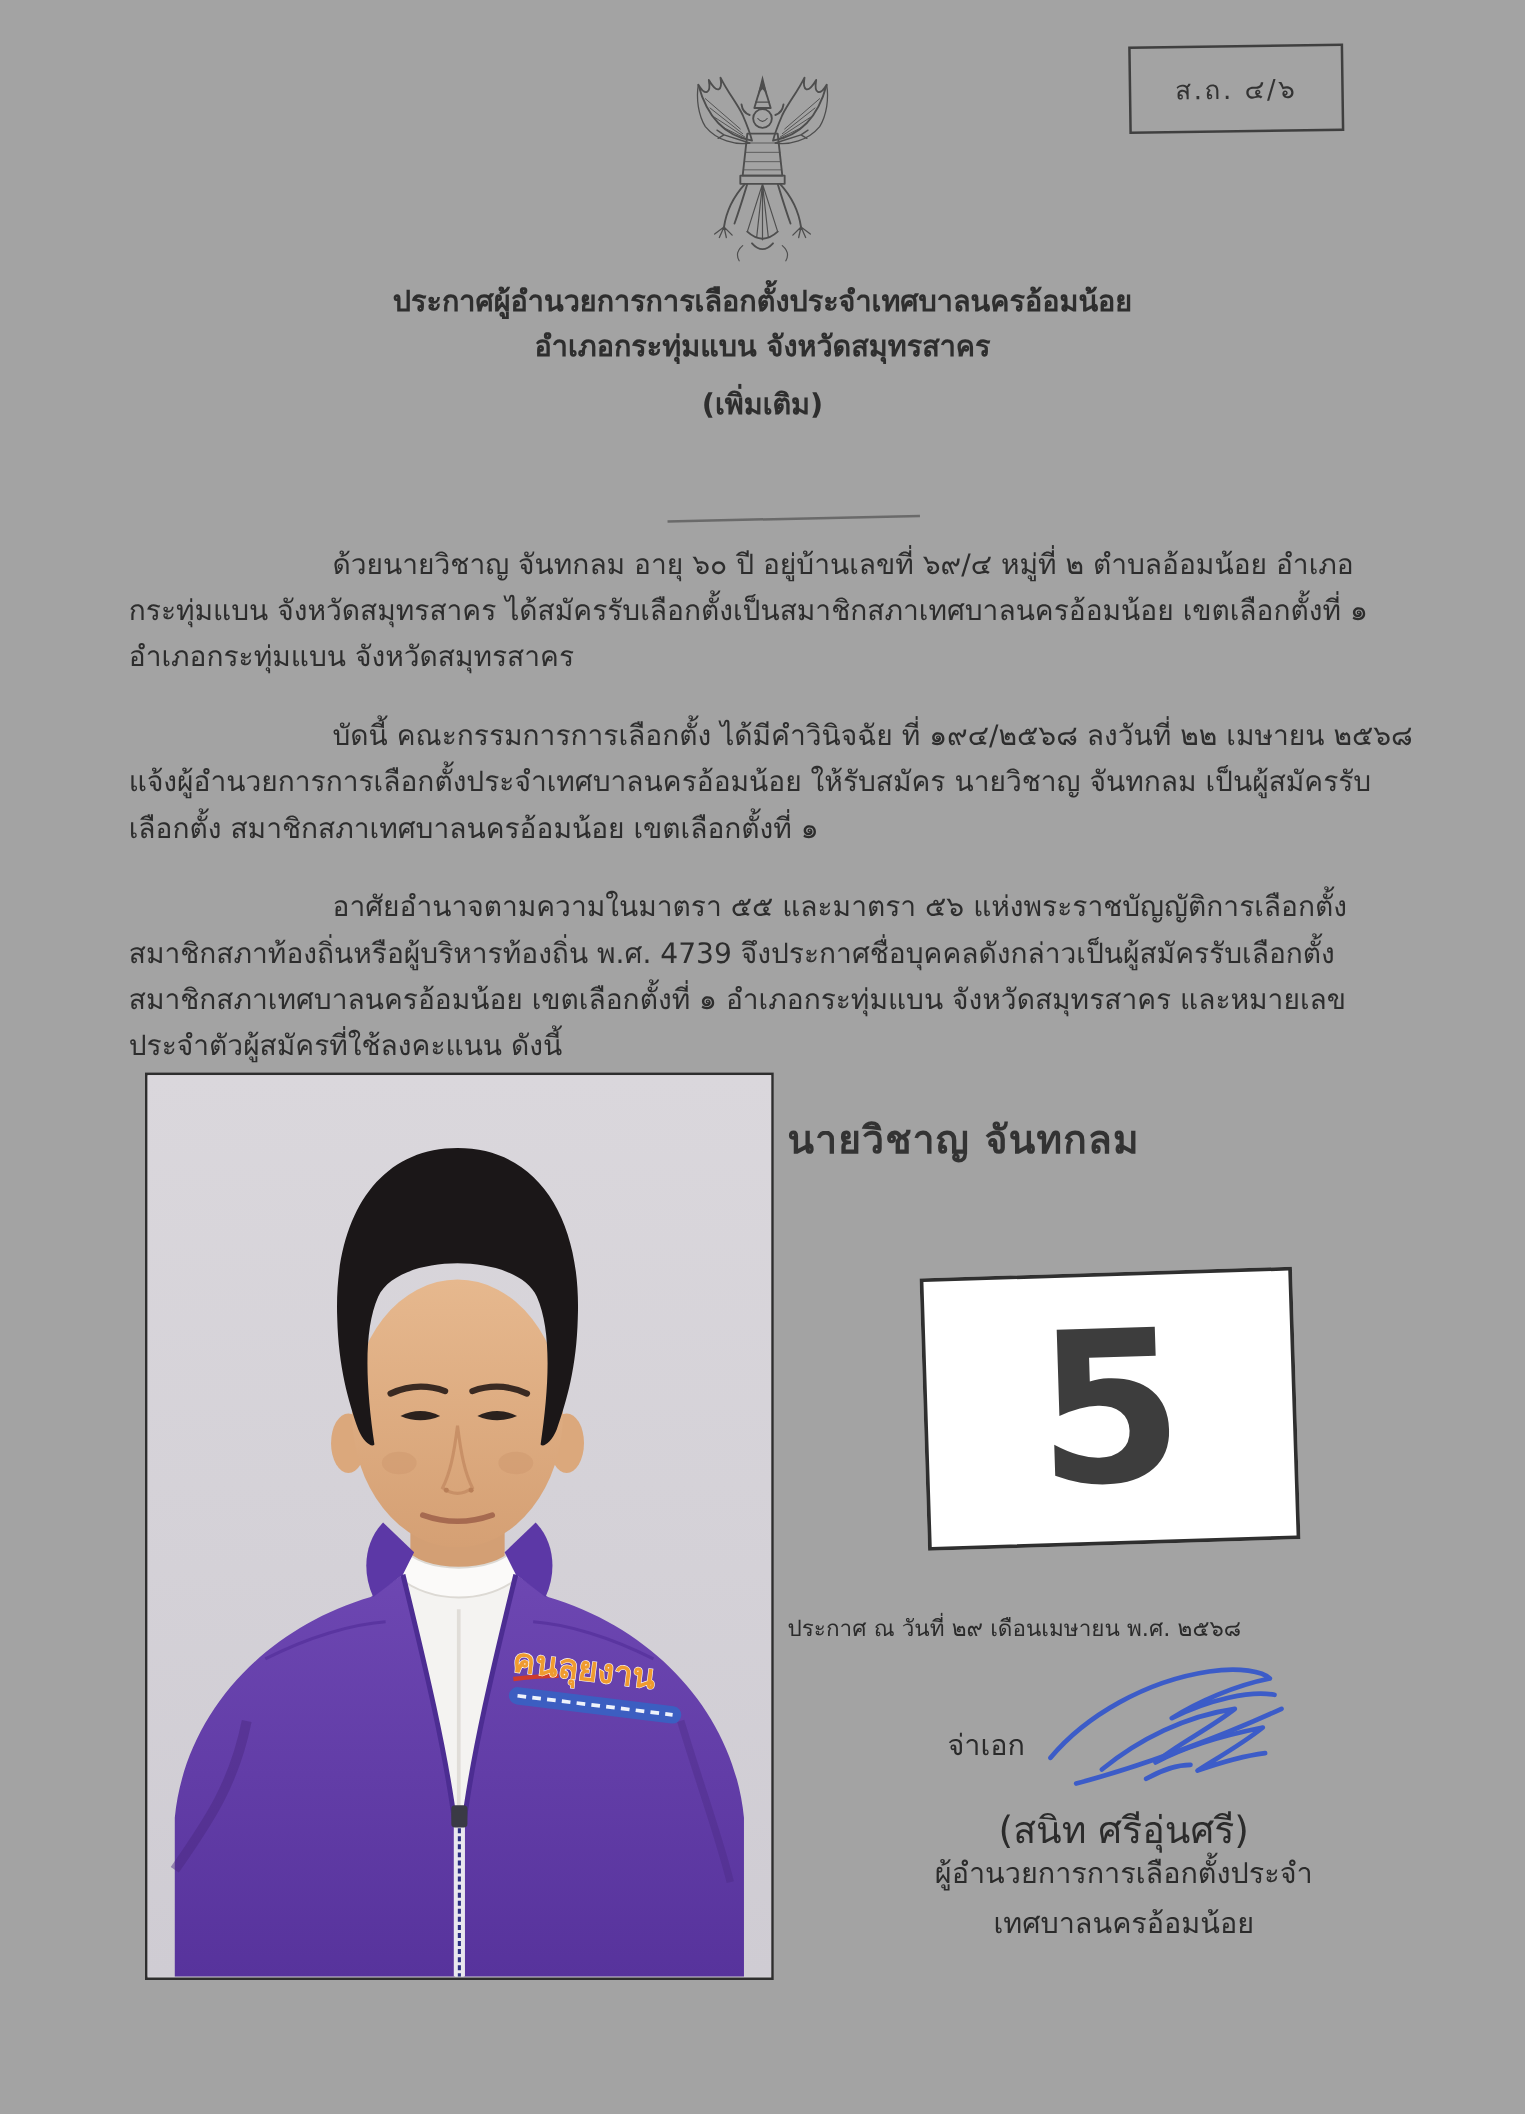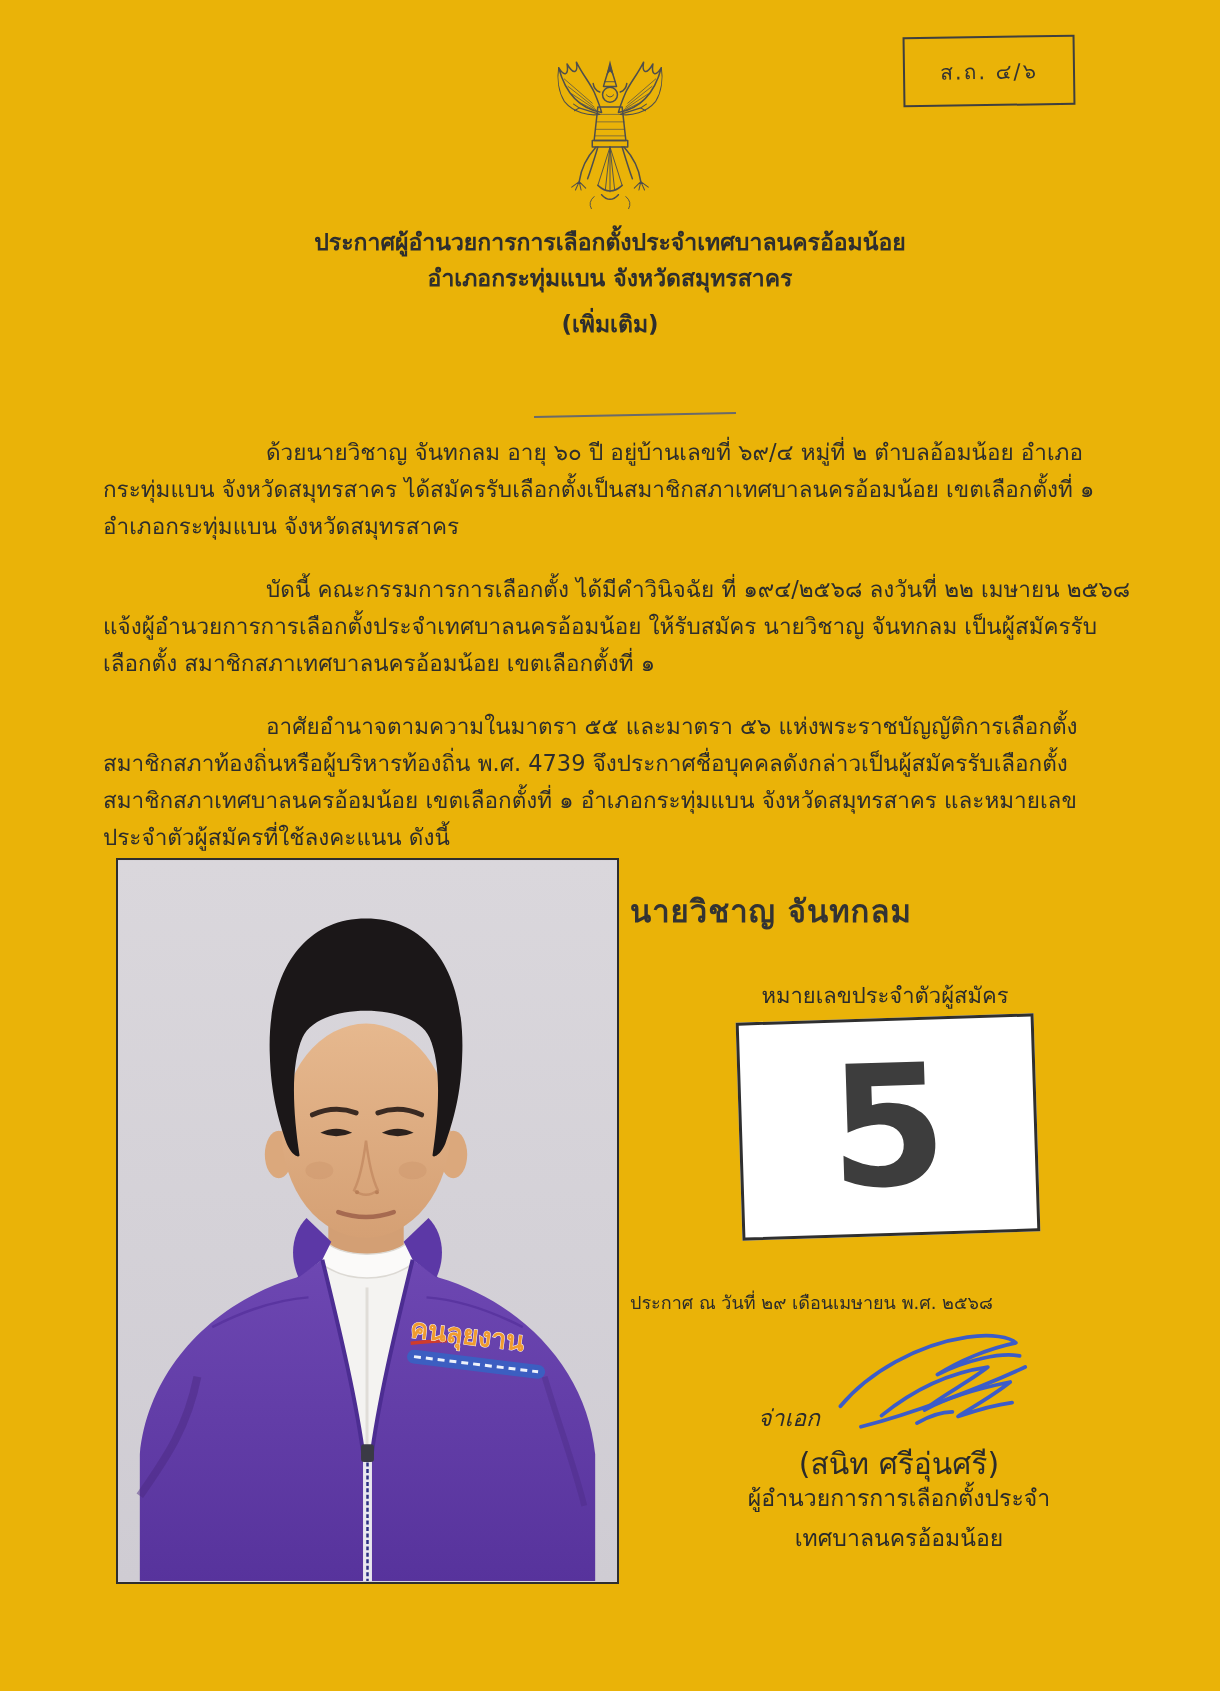--- a/index.html
+++ b/index.html
@@ -1,17 +1,17 @@
 <!DOCTYPE html>
 <html><head>
 <meta charset="utf-8">
 <style>
   html,body{margin:0;padding:0;background:#ffffff;}
   .page{
-    position:relative;width:1220px;height:1691px;background:#eab308;overflow:hidden;
+    position:relative;width:1220px;height:1691px;background:#a3a3a3;overflow:hidden;
     font-family:"DejaVu Sans","Liberation Sans",sans-serif;color:#2b2b2b;
   }
   .form-code-box{
     position:absolute;left:903px;top:36px;width:168px;height:66px;
     border:2px solid #3f3f3f;display:flex;align-items:center;justify-content:center;
     font-size:21px;letter-spacing:2px;transform:rotate(-0.8deg);color:#333;
   }
   .garuda{position:absolute;left:540px;top:50px;width:140px;height:168px;}
   .title-block{
     position:absolute;left:0;top:224px;width:100%;text-align:center;
@@ -39,21 +39,21 @@
   }
   .number-label{position:absolute;top:118px;left:0;width:100%;text-align:center;font-size:22px;}
   .number-box{
     position:absolute;top:158px;left:109px;width:292px;height:212px;
     border:3px solid #2f2f2f;display:flex;align-items:center;justify-content:center;
     transform:rotate(-1.8deg);background:#fff;
   }
   .number-box .digit{font-size:168px;font-weight:bold;color:#3d3d3d;line-height:1;}
   .announce-date{position:absolute;top:428px;left:0;width:100%;font-size:18px;}
   .signature-svg{position:absolute;left:196px;top:466px;width:208px;height:112px;}
-  .rank{position:absolute;left:128px;top:540px;font-size:23px;font-style:italic;}
+  .rank{position:absolute;left:128px;top:518px;font-size:23px;}
   .signer-name{position:absolute;top:580px;left:14px;width:100%;text-align:center;font-size:30px;}
   .signer-title1{position:absolute;top:620px;left:14px;width:100%;text-align:center;font-size:23px;}
   .signer-title2{position:absolute;top:660px;left:14px;width:100%;text-align:center;font-size:23px;}
 </style>
 </head>
 <body>
 
 <div class="page">
 
   <div class="form-code-box">
@@ -167,21 +167,20 @@
       <circle cx="241" cy="334" r="2" fill="#b97f58"></circle>
         <circle cx="261" cy="334" r="2" fill="#b97f58"></circle>
       <path d="M222,354 Q250,364 278,354" stroke="#a66a50" stroke-width="4.5" fill="none" stroke-linecap="round"></path>
       <ellipse cx="203" cy="312" rx="14" ry="9" fill="rgba(180,120,80,0.16)"></ellipse>
       <ellipse cx="297" cy="312" rx="14" ry="9" fill="rgba(180,120,80,0.16)"></ellipse>
     </svg>
   </div>
 
   <div class="right-col">
     <div class="candidate-name">นายวิชาญ  จันทกลม</div>
-    <div class="number-label">หมายเลขประจำตัวผู้สมัคร</div>
     <div class="number-box">
       <span class="digit">5</span>
     </div>
     <div class="announce-date">ประกาศ ณ วันที่ ๒๙ เดือนเมษายน พ.ศ. ๒๕๖๘</div>
 
     <svg class="signature-svg" viewBox="0 0 220 120" aria-hidden="true">
       <g stroke="#3c5cc8" stroke-width="4" fill="none" stroke-linecap="round" stroke-linejoin="round">
         <path d="M14,86 C44,50 96,20 150,12 C176,8 196,12 202,18 C172,24 140,38 118,52 C150,36 186,28 206,32"></path>
         <path d="M58,96 C90,70 130,50 172,44 C152,60 120,76 104,90 C130,76 166,66 196,60 C176,76 150,90 140,97 C160,90 182,84 198,82"></path>
         <path d="M36,108 C90,94 160,68 212,44"></path>

